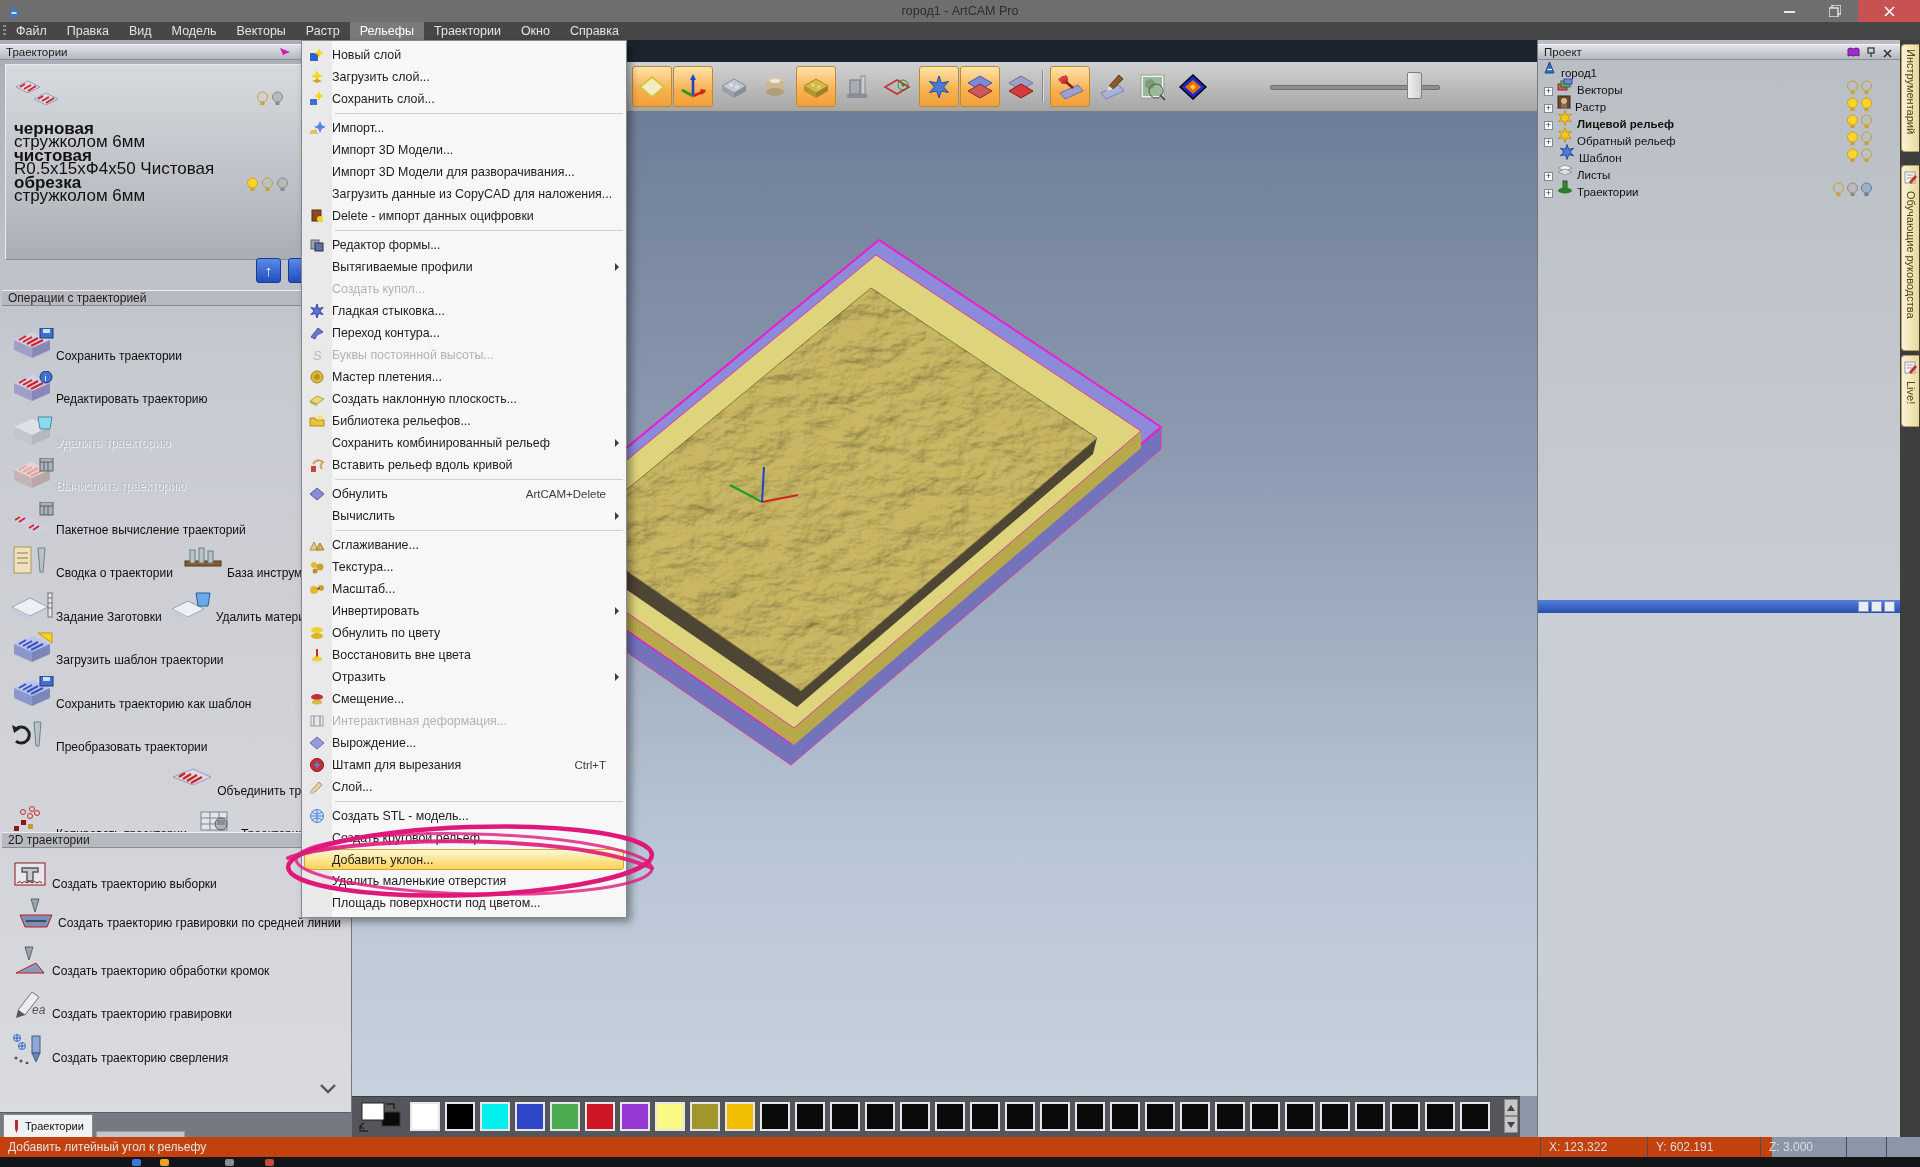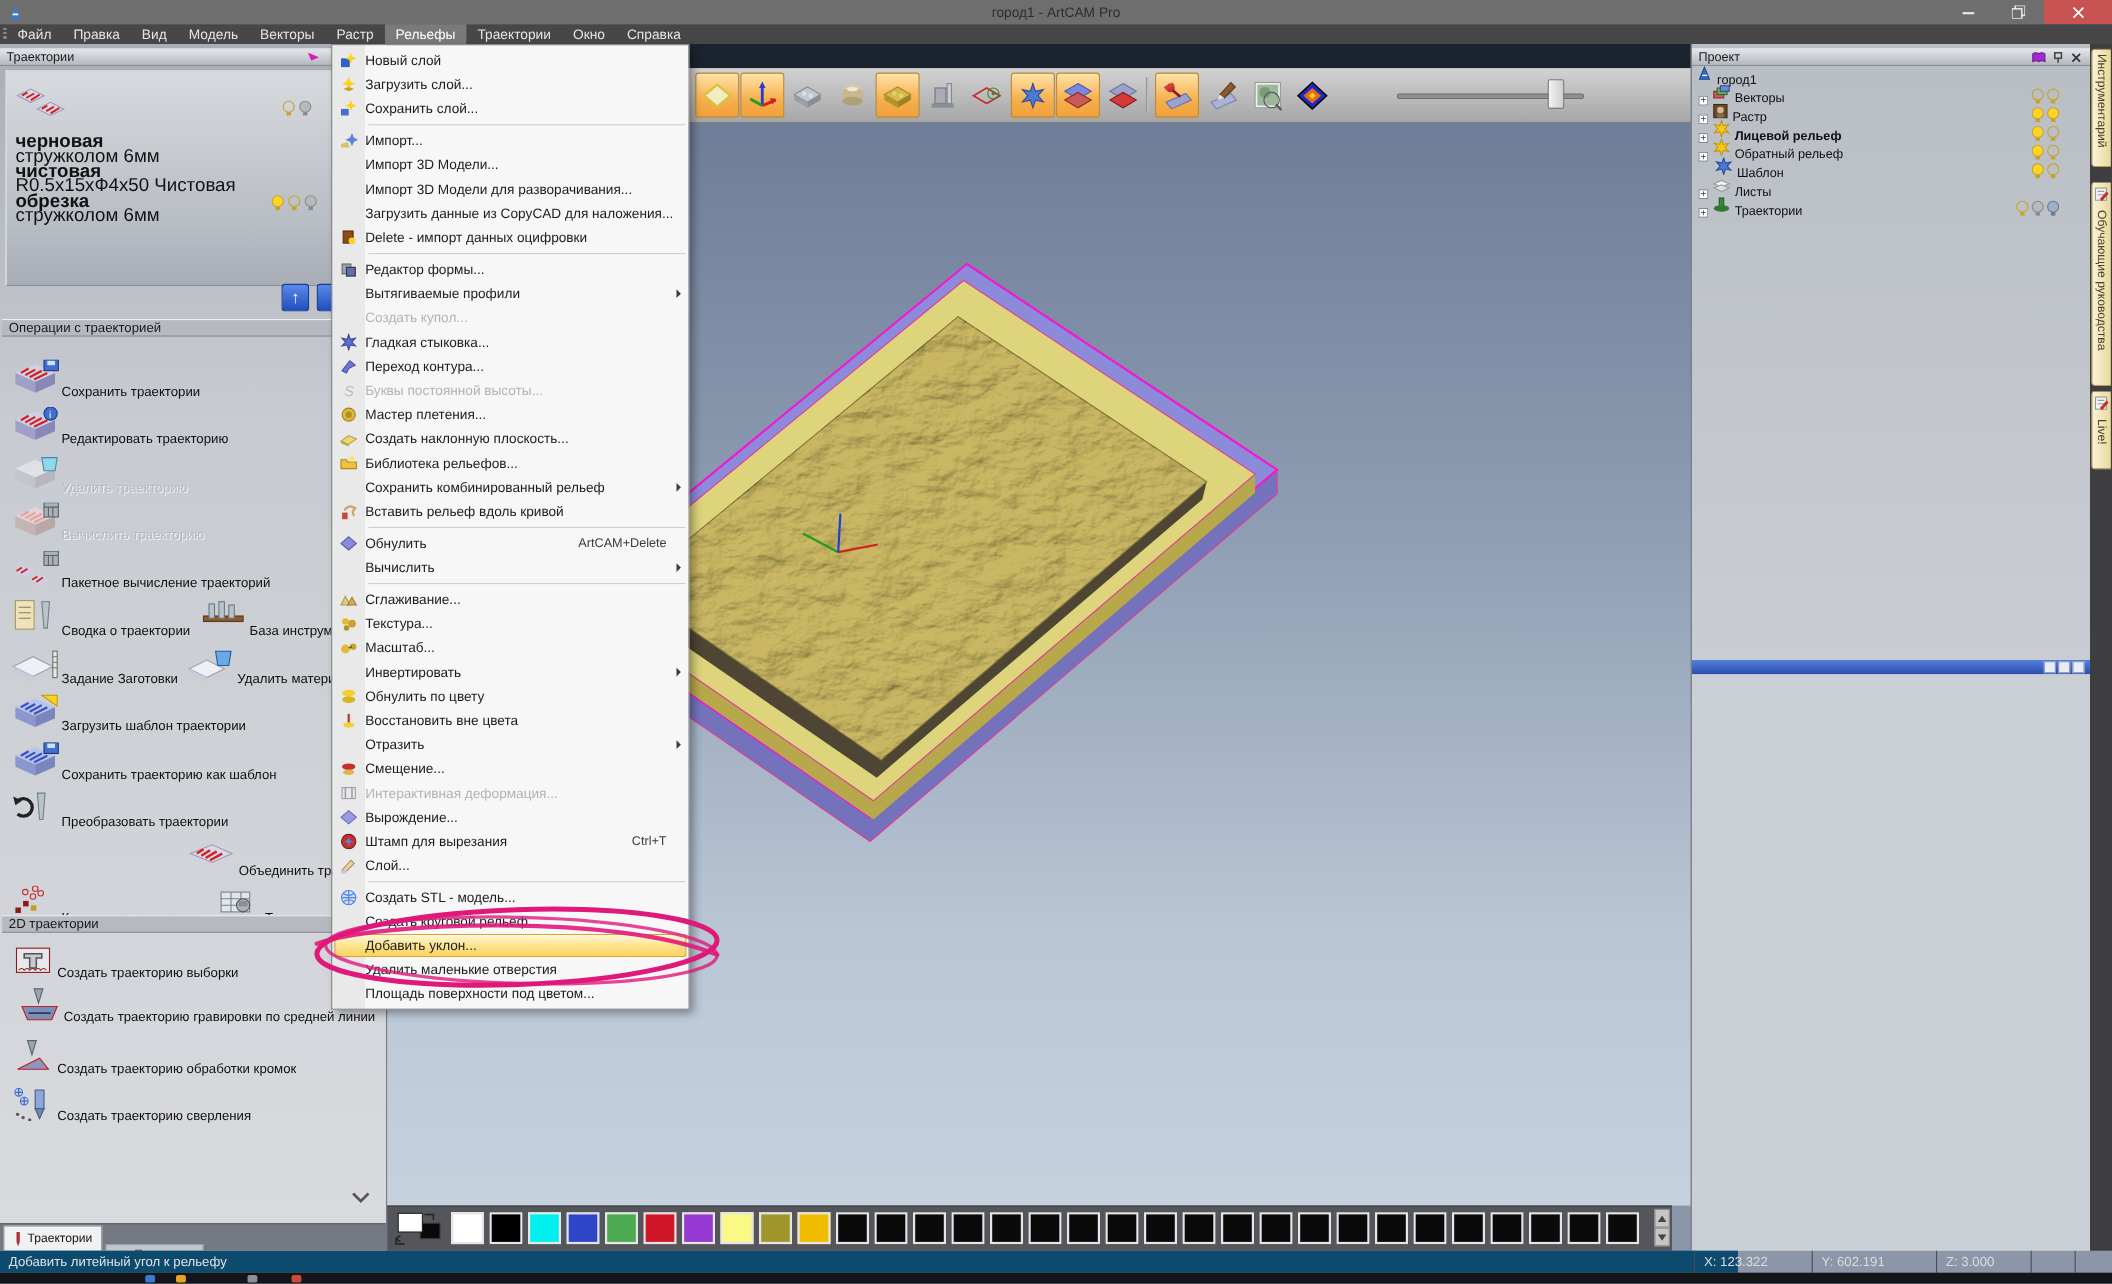--- a/index.html
+++ b/index.html
@@ -85,21 +85,21 @@
   #rp-lower { position:absolute; left:0; top:573px; width:363px; height:524px; background:#caced5; }
 
   
   #sidestrip { position:absolute; left:1900px; top:40px; width:20px; height:1097px; background:#3e3e40; }
   .side-tab { position:absolute; left:1px; width:18px; border:1px solid #b59c58; border-right:none;
     border-radius:4px 0 0 4px; background:linear-gradient(90deg,#faf3da,#ead899);
     display:flex; flex-direction:column; align-items:center; padding-top:4px; gap:3px; }
   .side-tab .vtxt { writing-mode:vertical-rl; font-size:11px; color:#4f4222; }
 
   
-  #statusbar { position:absolute; left:0; top:1137px; width:1580px; height:20px; background:#0c4a6e; color:#e2e2e2; font-size:12px; }
+  #statusbar { position:absolute; left:0; top:1137px; width:1772px; height:20px; background:#c2410c; color:#e2e2e2; font-size:12px; }
   #status-left { position:absolute; left:8px; top:0; line-height:20px; }
   .coordseg { position:absolute; top:0; height:20px; line-height:20px; border-left:1px solid #4a4d55; padding-left:8px; color:#dcdcdc; }
   #taskbar { position:absolute; left:0; top:1157px; width:1920px; height:10px; background:#141518; }
   .tk { position:absolute; top:2px; width:9px; height:7px; border-radius:2px; }
 
   
   #dropdown { position:absolute; left:301px; top:40px; width:326px; z-index:50;
     background:linear-gradient(90deg,#e9e9ea 0,#e9e9ea 30px,#f7f7f8 30px); border:1px solid #88888c;
     box-shadow:4px 4px 8px rgba(0,0,0,.38); padding:3px 0; }
   .dd-item { height:22px; display:flex; align-items:center; }
@@ -413,20 +413,30 @@
             <span class="lbl">Создать траекторию гравировки по средней линии</span>
           </div>
         </div>
         <div class="op-row" style="padding-left: 10px;">
           <div class="op-cell">
             <span><svg width="40" height="32" viewBox="0 0 40 32">
                 <polygon points="15,2 23,2 19,15" fill="#9aa4ac" stroke="#5a646c" stroke-width="1"></polygon>
                 <polygon points="6,28 34,28 26,18" fill="#8898c0" stroke="#c41a1a" stroke-width="1"></polygon>
               </svg></span>
             <span class="lbl">Создать траекторию обработки кромок</span>
+          </div>
+        </div>
+        <div class="op-row" style="padding-left: 10px;">
+          <div class="op-cell">
+            <span><svg width="40" height="32" viewBox="0 0 40 32">
+                <polygon points="8,22 22,4 29,9 15,27" fill="#ececf0" stroke="#70757c" stroke-width="1"></polygon>
+                <polygon points="8,22 15,27 6,30" fill="#555"></polygon>
+                <text x="22" y="26" font-size="12" font-style="italic" fill="#555">ea</text>
+              </svg></span>
+            <span class="lbl">Создать траекторию гравировки</span>
           </div>
         </div>
         <div class="op-row" style="padding-left: 10px;">
           <div class="op-cell">
             <span><svg width="40" height="32" viewBox="0 0 40 32">
                 <circle cx="7" cy="6" r="3.5" fill="none" stroke="#3a6ad4"></circle>
                 <line x1="4" y1="6" x2="10" y2="6" stroke="#3a6ad4" stroke-width="1.2"></line>
                 <line x1="7" y1="3" x2="7" y2="9" stroke="#3a6ad4" stroke-width="1.2"></line>
                 <circle cx="12" cy="14" r="3.5" fill="none" stroke="#3a6ad4"></circle>
                 <line x1="9" y1="14" x2="15" y2="14" stroke="#3a6ad4" stroke-width="1.2"></line>

